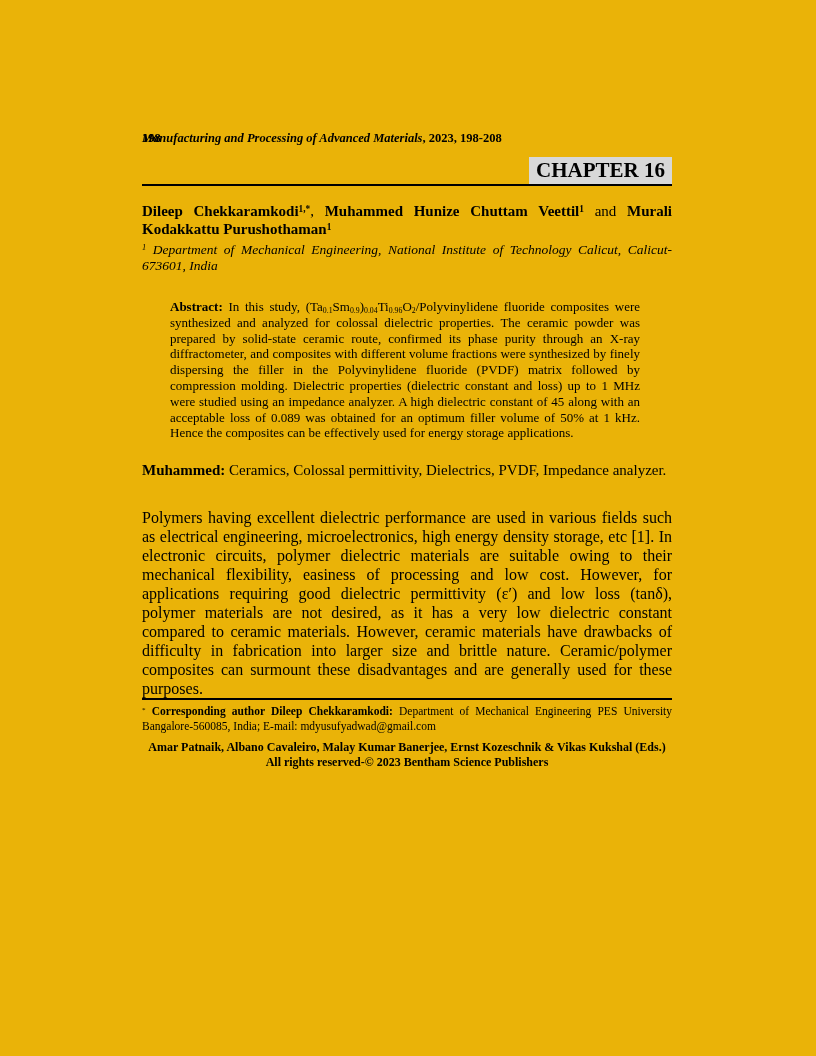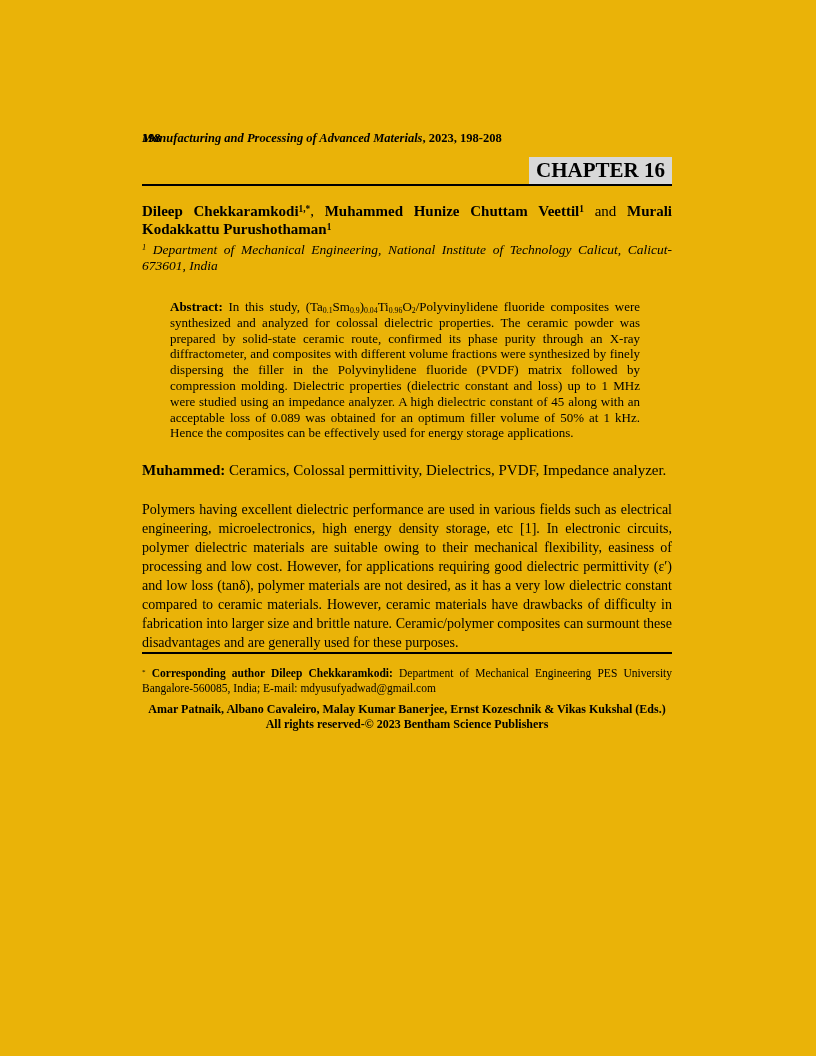--- a/index.html
+++ b/index.html
@@ -25,23 +25,23 @@
   sub { font-size:0.6em; line-height:0; vertical-align:-0.25em; }
   sup { font-size:0.62em; line-height:0; vertical-align:0.45em; }
   .authors { margin-top:16px; font-size:15px; line-height:18px; text-align:justify; }
   .authors b { font-weight:bold; }
   .affiliation { margin-top:4px; font-size:13.5px; line-height:15.5px; font-style:italic; text-align:justify; }
   .abstract { margin:26px 32px 0 28px; font-size:13px; line-height:15.8px; text-align:justify; }
   .abstract b { font-weight:bold; }
   .keywords { margin-top:19px; font-size:15px; line-height:20px; text-align:justify; }
   .keywords b { font-weight:bold; }
   .section-heading { margin-top:25px; font-size:15.5px; line-height:18px; font-weight:bold; }
-  .body-para { margin-top:20px; font-size:14px; line-height:19px; text-align:justify; }
+  .body-para { margin-top:28px; font-size:16px; line-height:19px; text-align:justify; }
   .footnote {
-    margin-top:0; border-top:2px solid #000; padding-top:12px;
+    margin-top:0; border-top:2px solid #000; padding-top:4px;
     font-size:11.5px; line-height:15px; text-align:justify;
   }
   .footnote b { font-weight:bold; }
   .imprint { margin-top:6px; text-align:center; font-weight:bold; font-size:12px; line-height:15px; }
 </style>
 </head>
 <body>
 
 <div class="page">
 

